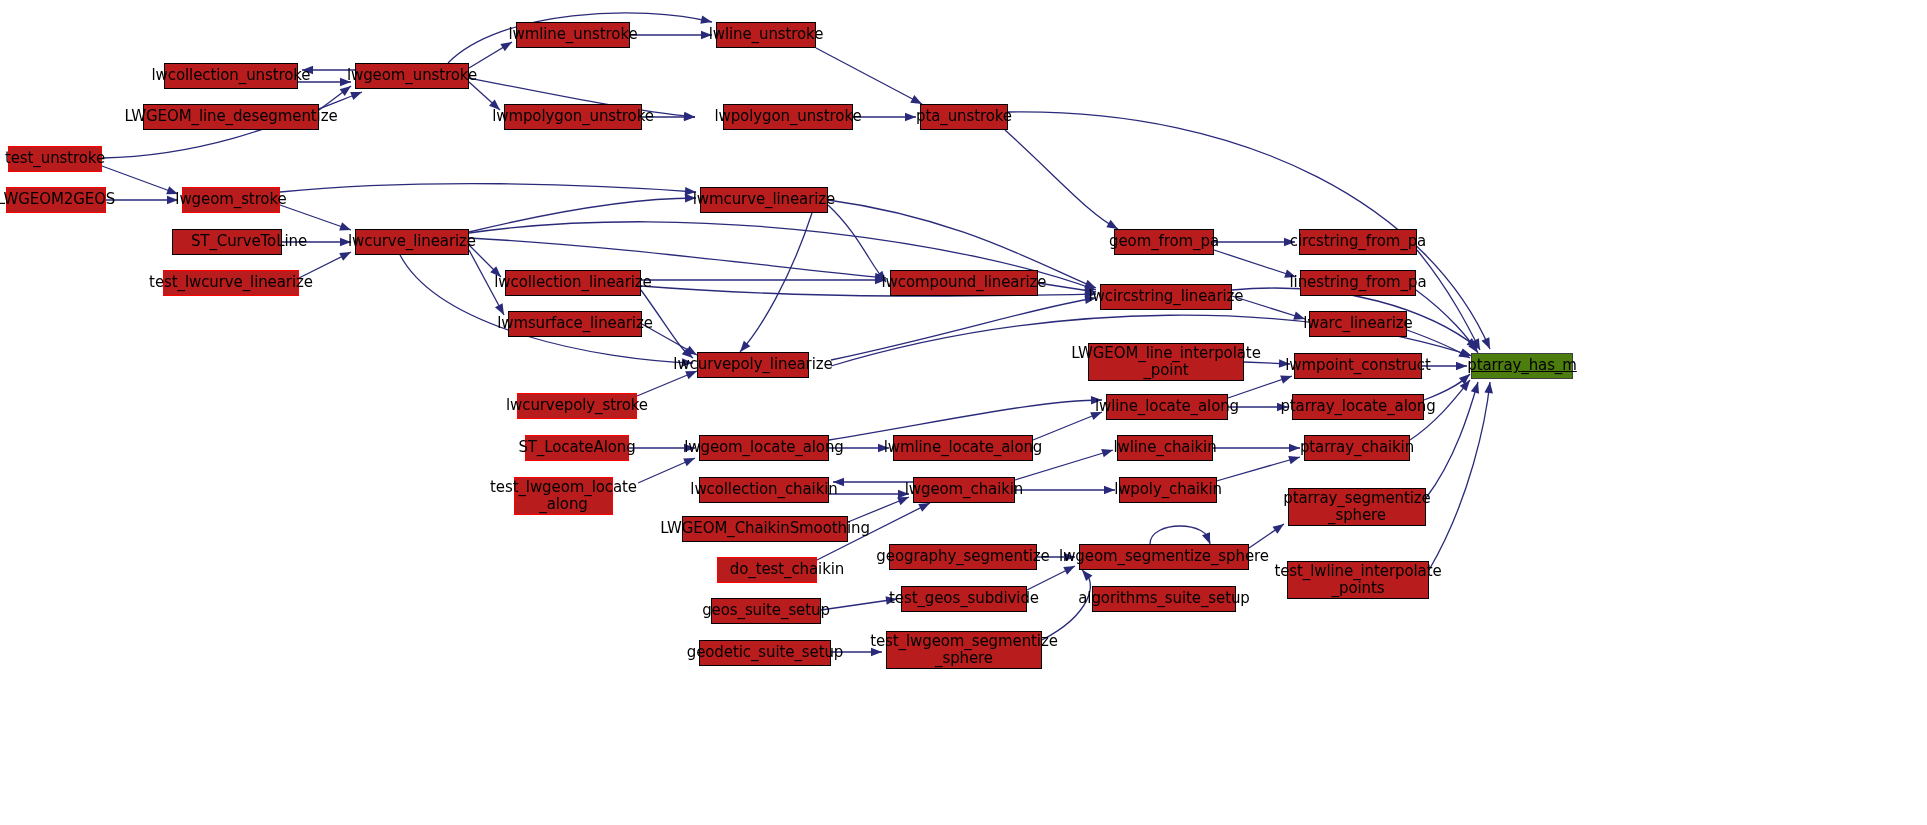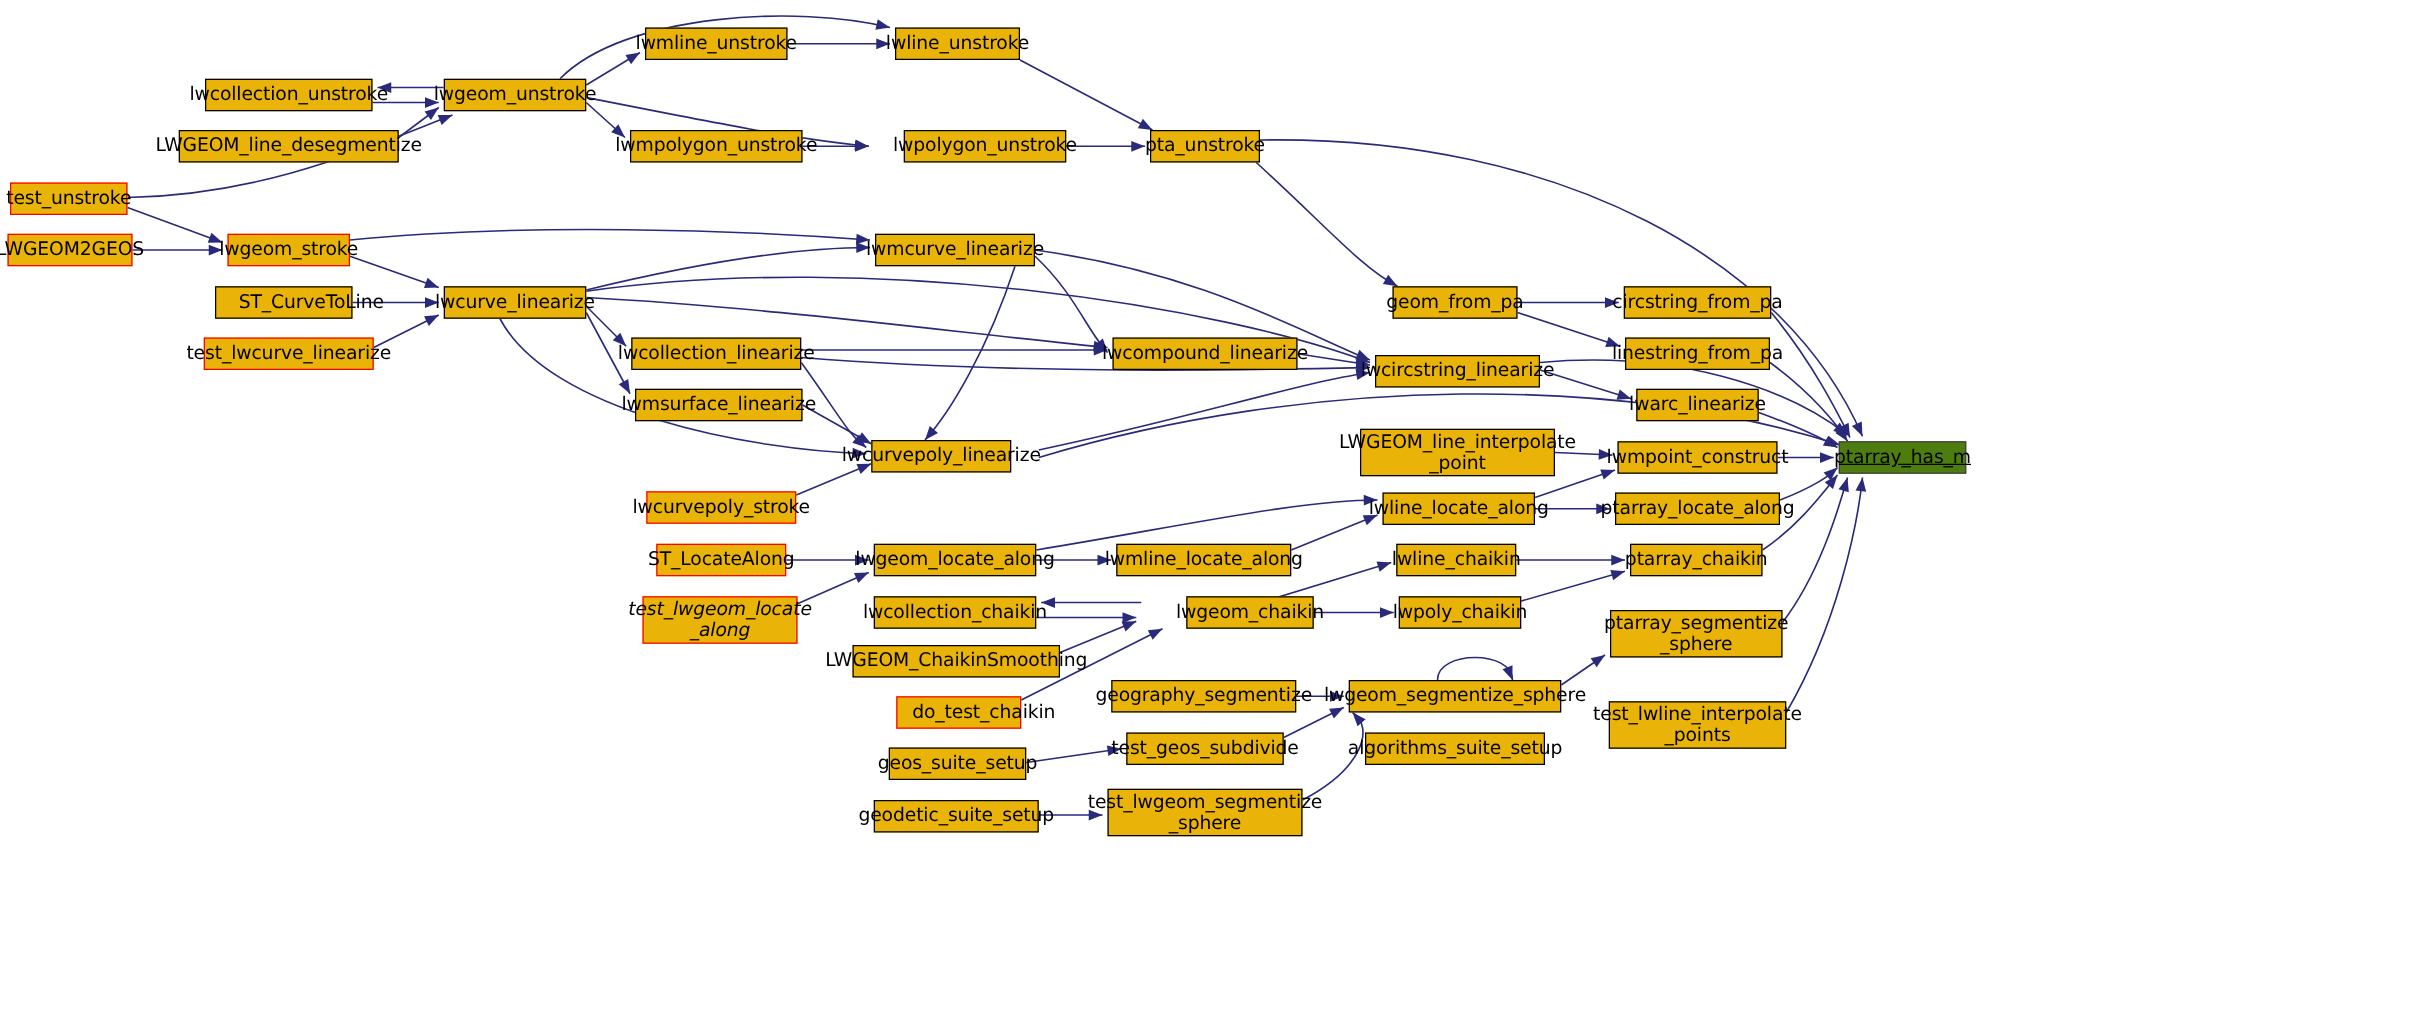--- a/index.html
+++ b/index.html
@@ -21,21 +21,21 @@
     position: absolute;
     left: 0;
     top: 0;
     width: 1927px;
     height: 825px;
     pointer-events: none;
   }
   .node {
     position: absolute;
     box-sizing: border-box;
-    background: #eab308;
+    background: #b91c1c;
     border: 1px solid #000000;
     color: #000000;
     font-size: 15px;
     line-height: 1.05;
     display: flex;
     align-items: center;
     justify-content: center;
     text-align: center;
     white-space: pre-line;
     letter-spacing: -0.1px;
@@ -373,24 +373,24 @@
     <div class="node highlight" style="left: 1471px; top: 353px; width: 102px; height: 26px;">ptarray_has_m</div>
     <div class="node" style="left: 697px; top: 352px; width: 112px; height: 26px;">lwcurvepoly_linearize</div>
     <div class="node" style="left: 1106px; top: 394px; width: 122px; height: 26px;">lwline_locate_along</div>
     <div class="node" style="left: 1292px; top: 394px; width: 132px; height: 26px;">ptarray_locate_along</div>
     <div class="node red" style="left: 517px; top: 393px; width: 120px; height: 26px;">lwcurvepoly_stroke</div>
     <div class="node red" style="left: 525px; top: 435px; width: 104px; height: 26px;">ST_LocateAlong</div>
     <div class="node" style="left: 699px; top: 435px; width: 130px; height: 26px;">lwgeom_locate_along</div>
     <div class="node" style="left: 893px; top: 435px; width: 140px; height: 26px;">lwmline_locate_along</div>
     <div class="node" style="left: 1117px; top: 435px; width: 96px; height: 26px;">lwline_chaikin</div>
     <div class="node" style="left: 1304px; top: 435px; width: 106px; height: 26px;">ptarray_chaikin</div>
-    <div class="node red" style="left: 514px; top: 477px; width: 124px; height: 38px; line-height: 1.15; font-style: italic;">test_lwgeom_locate
+    <div class="node red" style="left: 514px; top: 477px; width: 99px; height: 38px; line-height: 1.15;">test_lwgeom_locate
 _along</div>
     <div class="node" style="left: 699px; top: 477px; width: 130px; height: 26px;">lwcollection_chaikin</div>
-    <div class="node" style="left: 913px; top: 477px; width: 102px; height: 26px; margin-left: 36px;">lwgeom_chaikin</div>
+    <div class="node" style="left: 913px; top: 477px; width: 102px; height: 26px;">lwgeom_chaikin</div>
     <div class="node" style="left: 1119px; top: 477px; width: 98px; height: 26px;">lwpoly_chaikin</div>
     <div class="node" style="left: 1288px; top: 488px; width: 138px; height: 38px; line-height: 1.15;">ptarray_segmentize
 _sphere</div>
     <div class="node" style="left: 682px; top: 516px; width: 166px; height: 26px;">LWGEOM_ChaikinSmoothing</div>
     <div class="node" style="left: 1079px; top: 544px; width: 170px; height: 26px;">lwgeom_segmentize_sphere</div>
     <div class="node" style="left: 889px; top: 544px; width: 148px; height: 26px;">geography_segmentize</div>
     <div class="node red" style="left: 717px; top: 557px; width: 100px; height: 26px; padding-left: 40px;">do_test_chaikin</div>
     <div class="node" style="left: 1287px; top: 561px; width: 142px; height: 38px; line-height: 1.15;">test_lwline_interpolate
 _points</div>
     <div class="node" style="left: 1092px; top: 586px; width: 144px; height: 26px;">algorithms_suite_setup</div>

